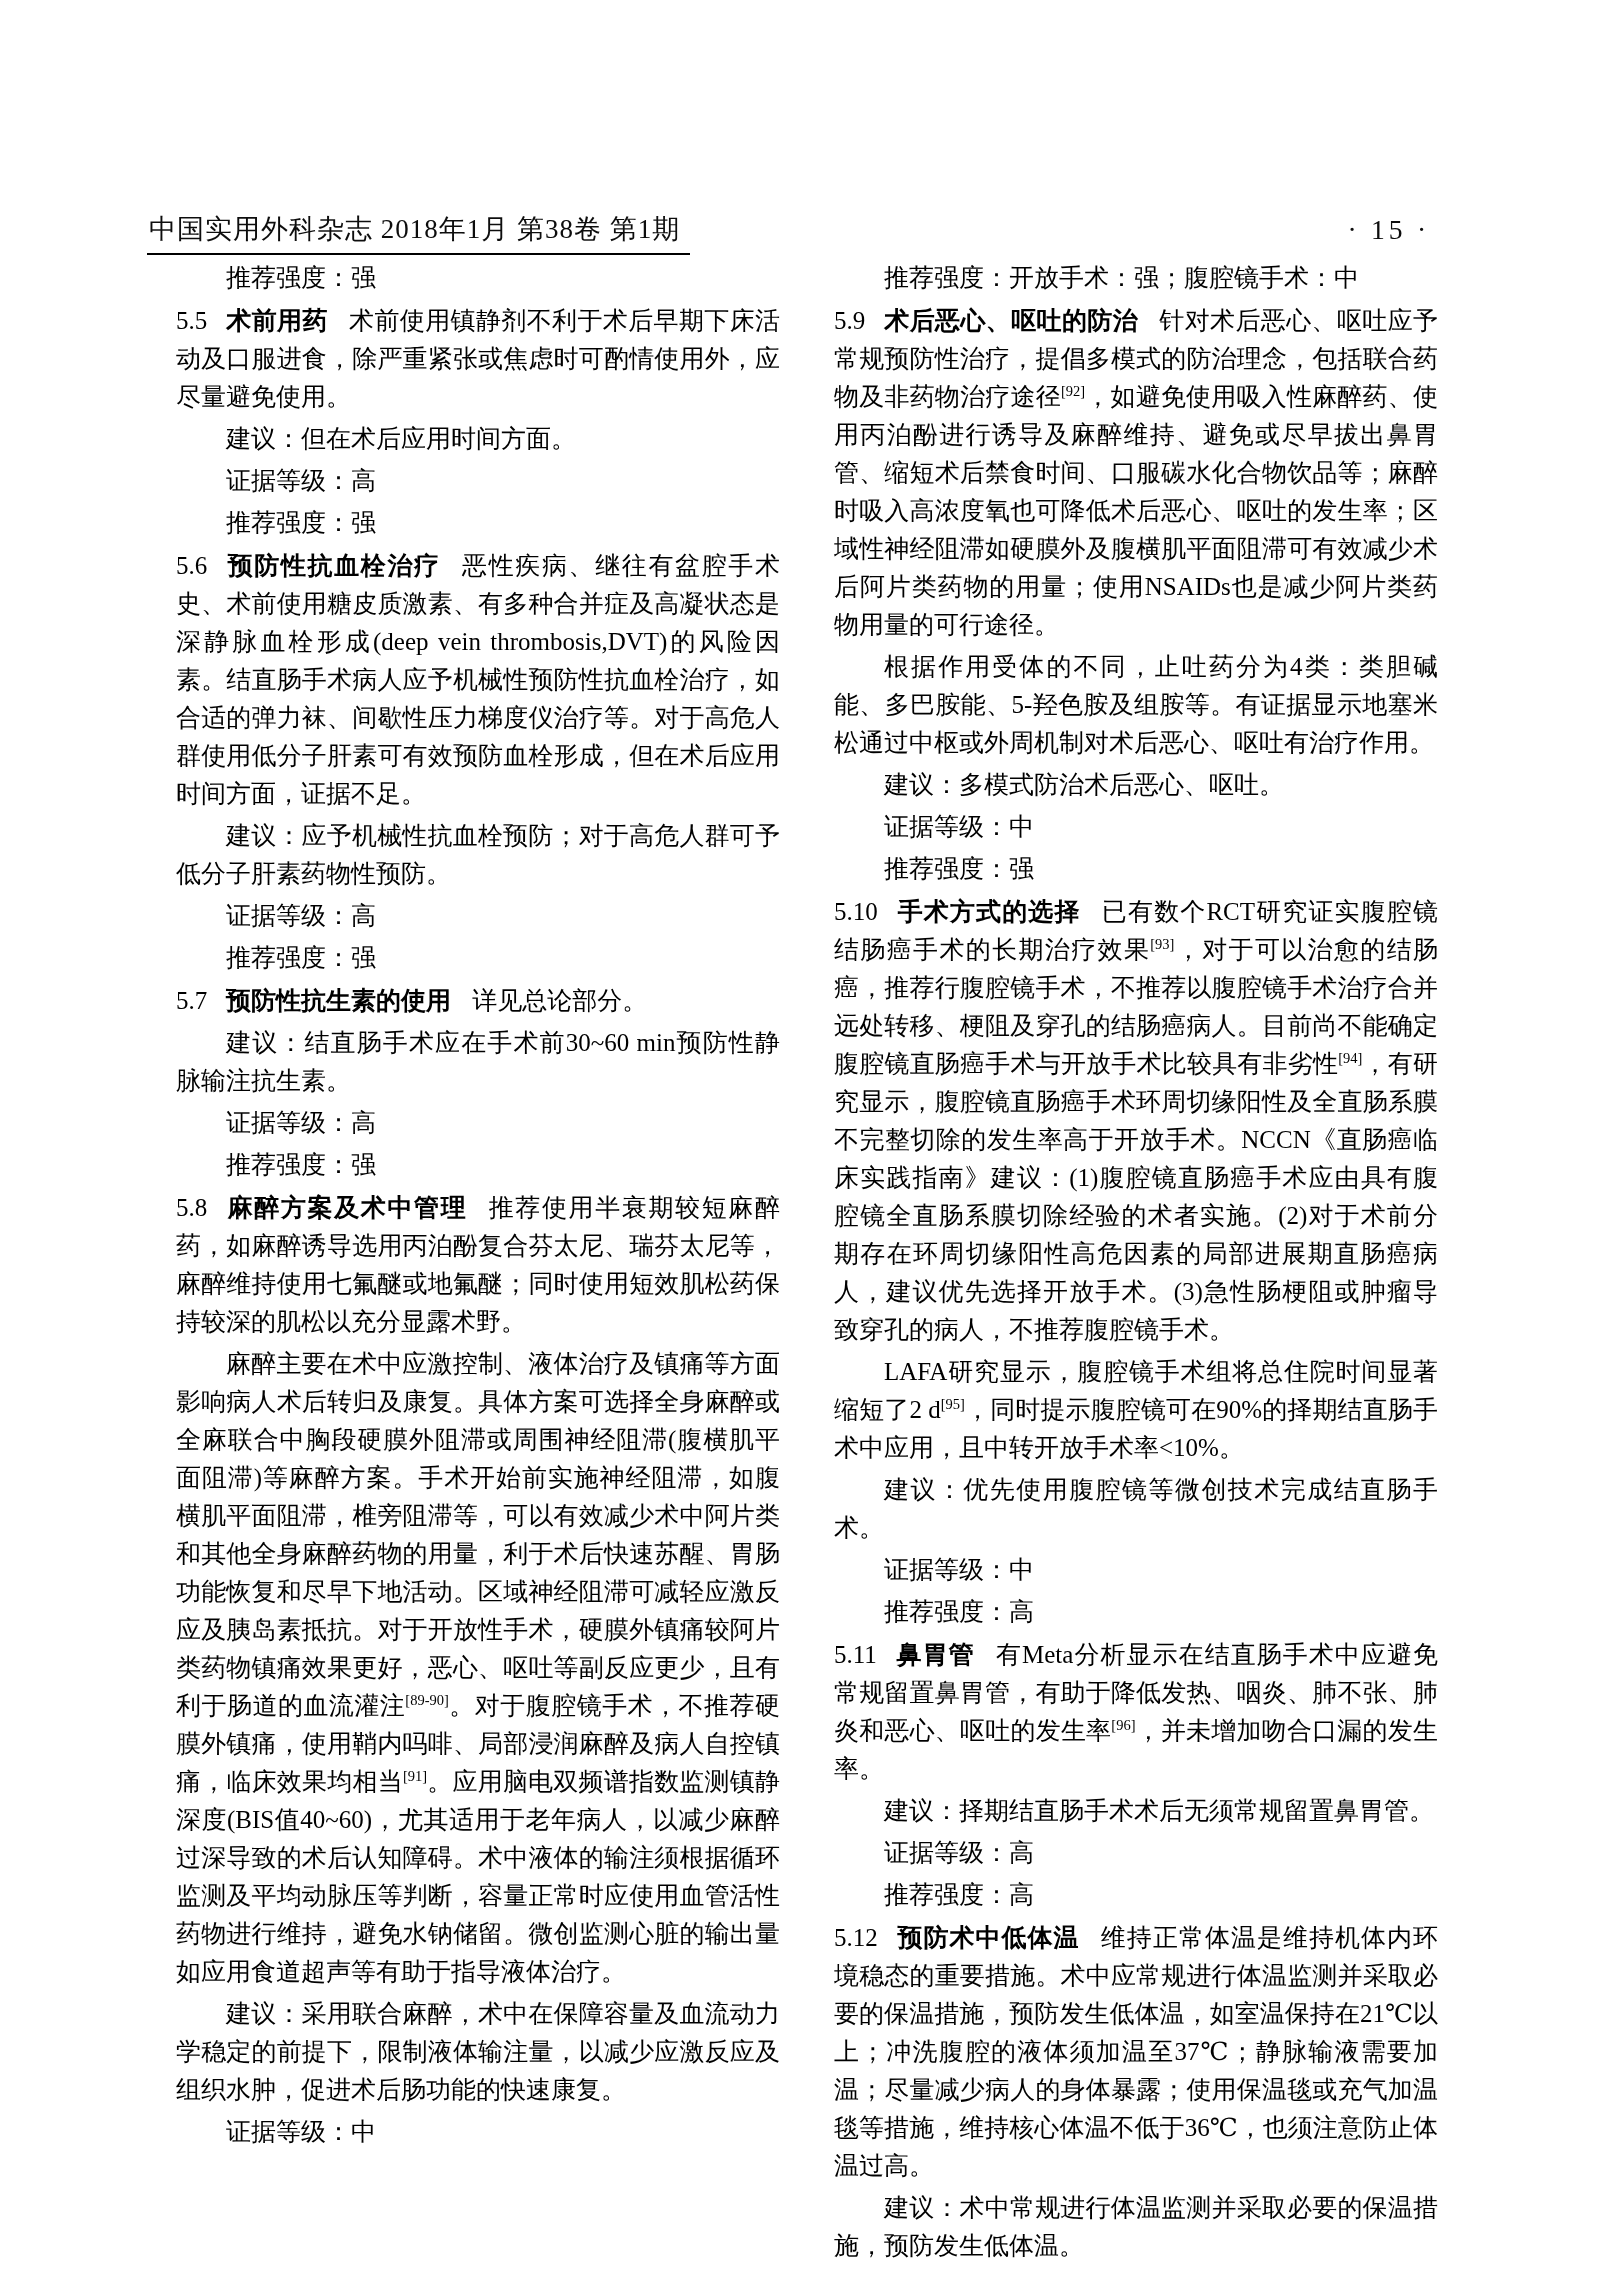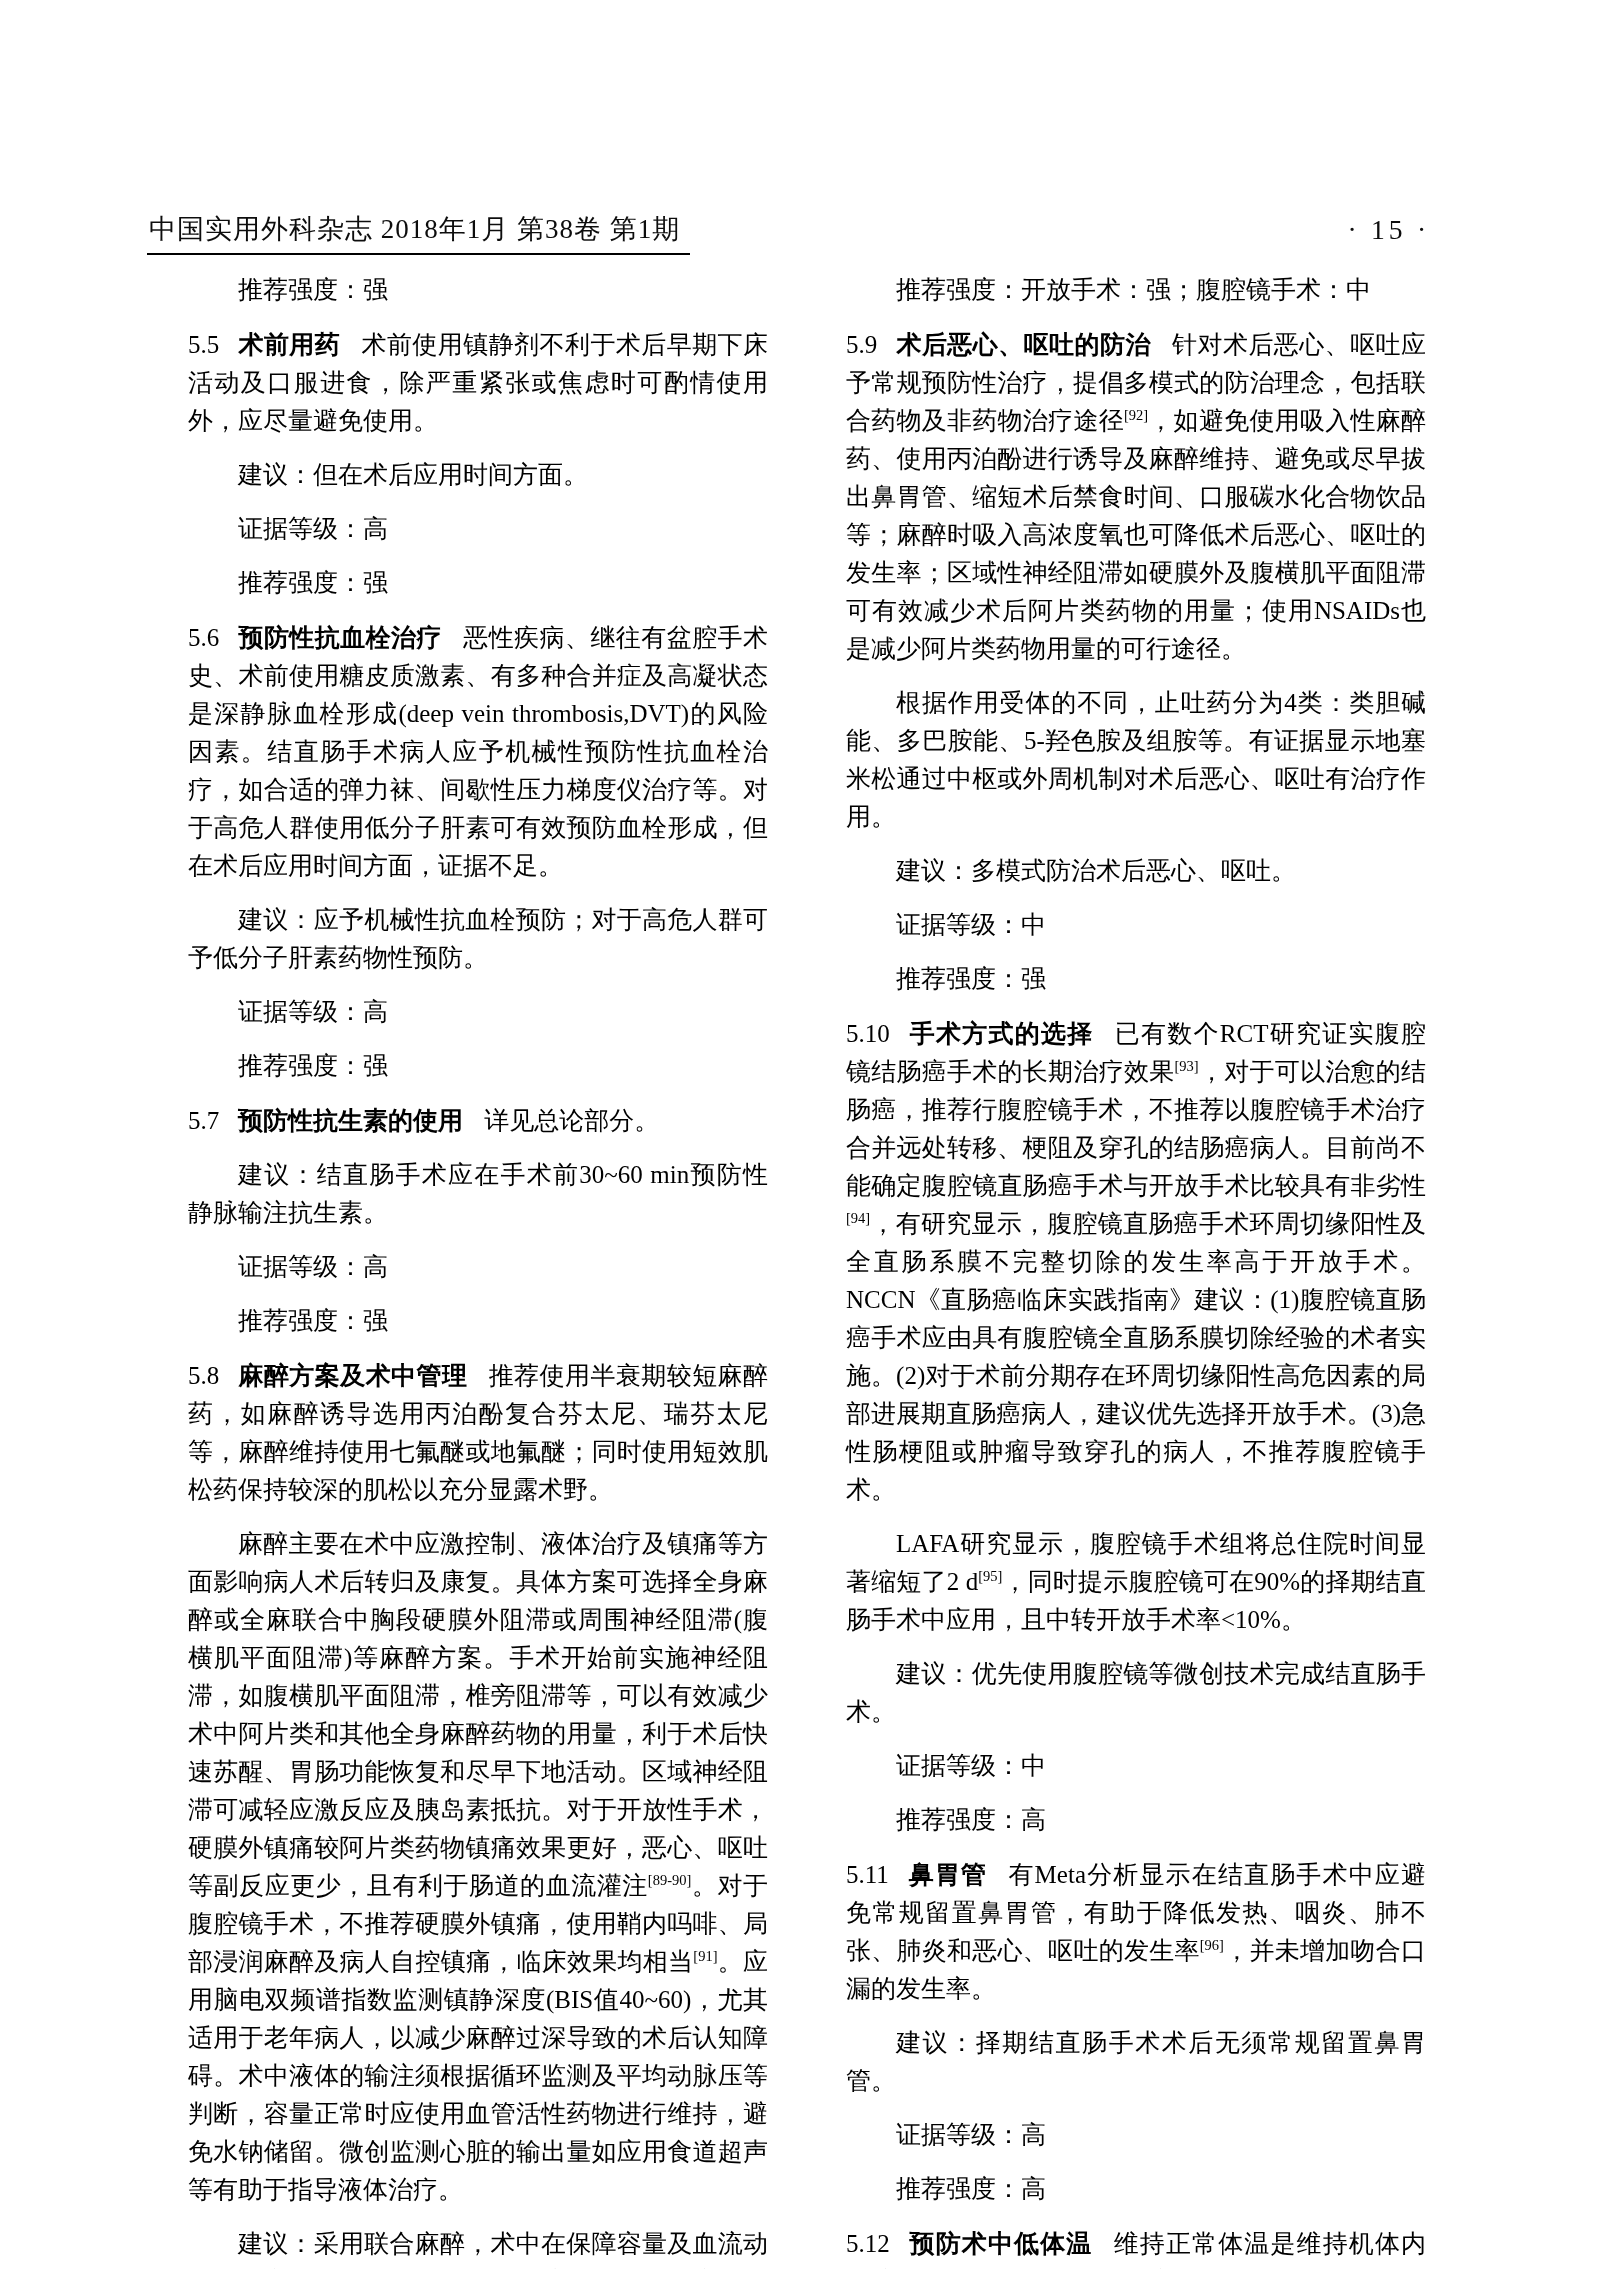--- a/index.html
+++ b/index.html
@@ -27,21 +27,21 @@
     margin-top:22px;
   }
   .col{
     position:absolute;top:255px;width:612px;
     font-size:25px;line-height:38px;
     text-align:justify;text-justify:inter-ideograph;
     color:#000;
   }
   .col-left{left:172px;}
   .col-right{left:830px;}
-  .para,.line{margin:16px;text-align:justify;}
+  .para,.line{margin:4px;text-align:justify;}
   .indent{text-indent:2em;}
   .section{text-indent:0;}
   .sec-num{margin-right:0.75em;}
   .sec-title{
     font-family:"Liberation Sans","DejaVu Sans",sans-serif;
     font-weight:bold;margin-right:0.85em;
   }
   sup.ref{font-size:0.58em;line-height:0;vertical-align:super;letter-spacing:0;}
 </style>
 </head>

